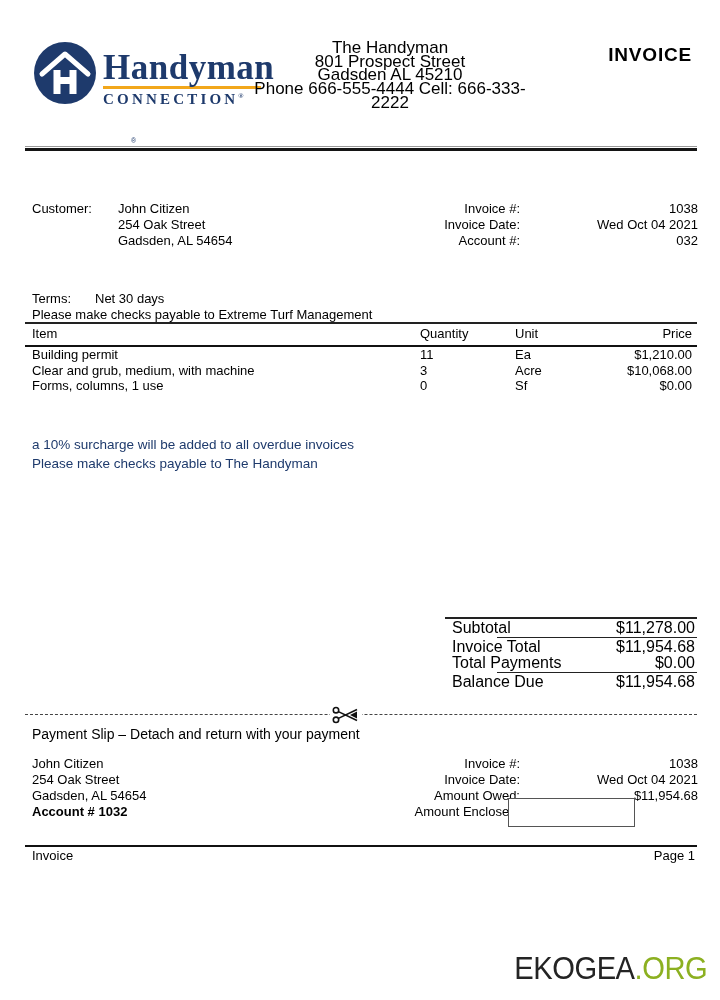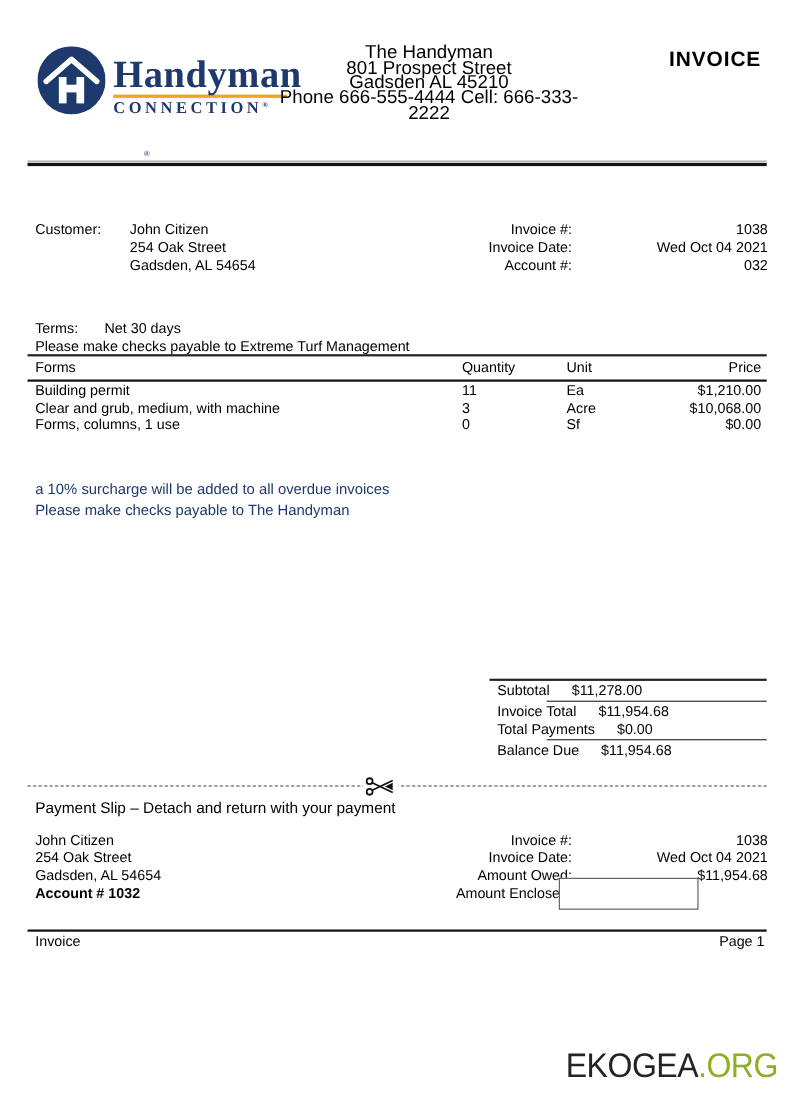--- a/index.html
+++ b/index.html
@@ -45,21 +45,21 @@
   .items-row{display:grid;grid-template-columns:395px 95px 92px 1fr;line-height:15.7px;}
   .items-rows{padding-top:0;}
   .cell-item{padding-left:7px;}
   .cell-price{text-align:right;padding-right:5px;}
 
   
   .notes{position:absolute;left:32px;top:435px;color:var(--navy);font-size:13.5px;line-height:19.3px;}
 
   
   .totals{position:absolute;left:445px;top:617px;width:252px;border-top:2px solid #222;padding-top:1px;}
-  .totals-row{display:flex;line-height:16px;padding:0 2px 0 7px;font-size:13px;gap:20px;}
+  .totals-row{display:flex;justify-content:space-between;line-height:16px;padding:0 2px 0 7px;font-size:16px;gap:20px;}
   .totals-rule{border-top:1.5px solid #222;margin-left:52px;margin-top:1px;margin-bottom:1px;}
 
   
   .detach-line{position:absolute;left:25px;top:714px;width:672px;border-top:1.5px dashed #444;}
   .scissors-wrap{position:absolute;left:330px;top:704px;width:32px;height:22px;background:#fff;display:flex;align-items:center;justify-content:center;}
   .slip-title{position:absolute;left:32px;top:726px;font-size:14px;}
   .slip-address{position:absolute;left:32px;top:756px;}
   .slip-account{font-weight:bold;}
   .slip-meta{position:absolute;left:368px;top:756px;width:330px;}
   .slip-input{position:absolute;left:508px;top:798px;width:127px;height:29px;border:1.5px solid #555;background:#fff;font-size:13px;padding:0 6px;font-family:"Liberation Sans",sans-serif;}
@@ -131,21 +131,21 @@
     </div>
   </div>
 
   <div class="terms-line t13">
     <span>Terms:</span><span class="terms-value">Net 30 days</span>
   </div>
   <div class="payable-note t13">Please make checks payable to Extreme Turf Management</div>
 
   <div class="items t13">
     <div class="items-head">
-      <span class="cell-item">Forms</span>
+      <span class="cell-item">Item</span>
       <span>Quantity</span>
       <span>Unit</span>
       <span class="cell-price">Price</span>
     </div>
     <div class="items-rows">
       <div class="items-row">
         <span class="cell-item">Building permit</span>
         <span>11</span>
         <span>Ea</span>
         <span class="cell-price">$1,210.00</span>

